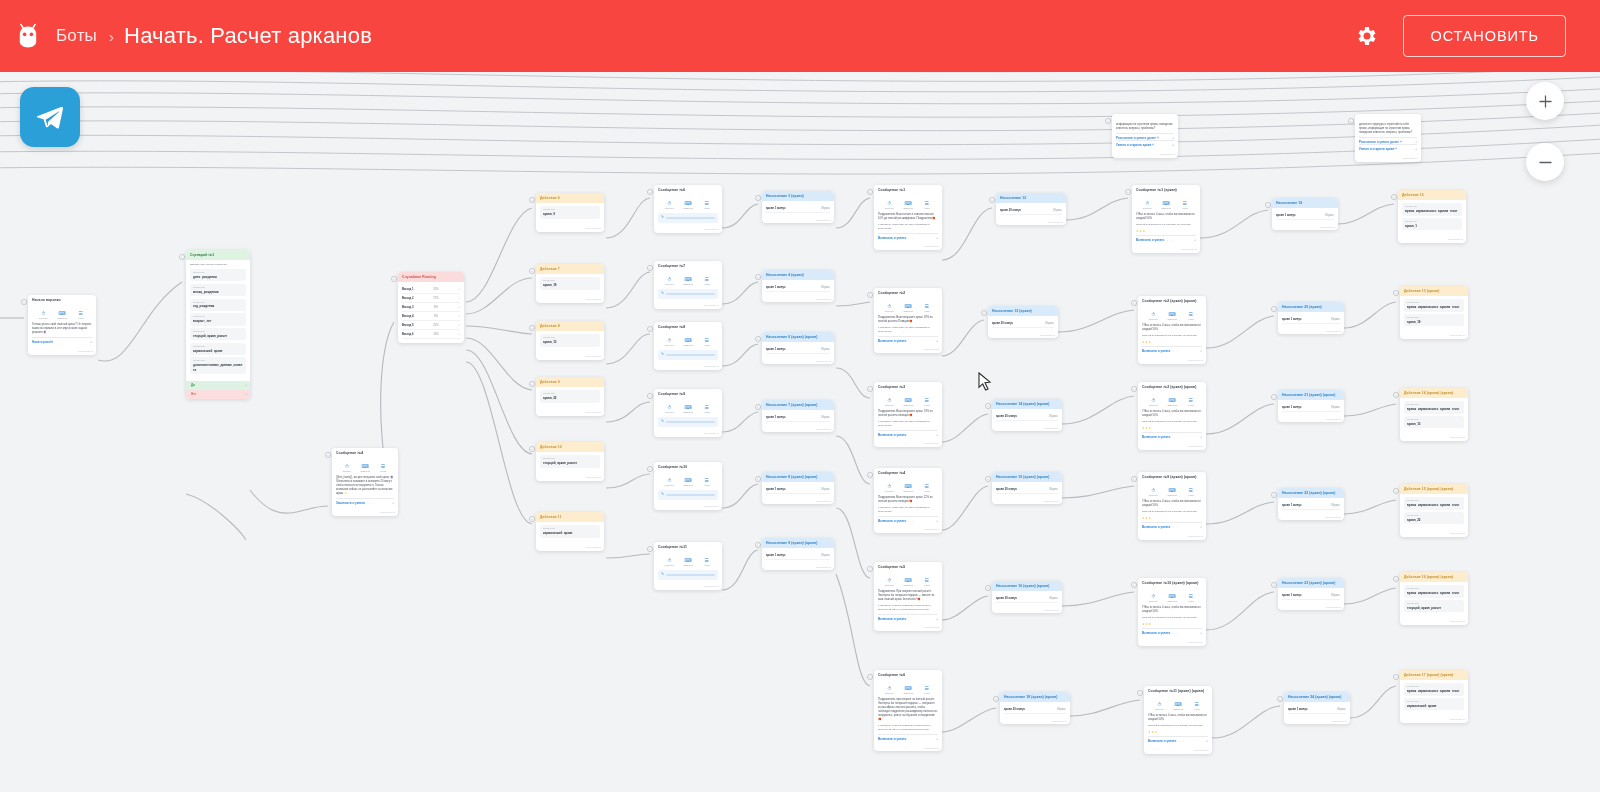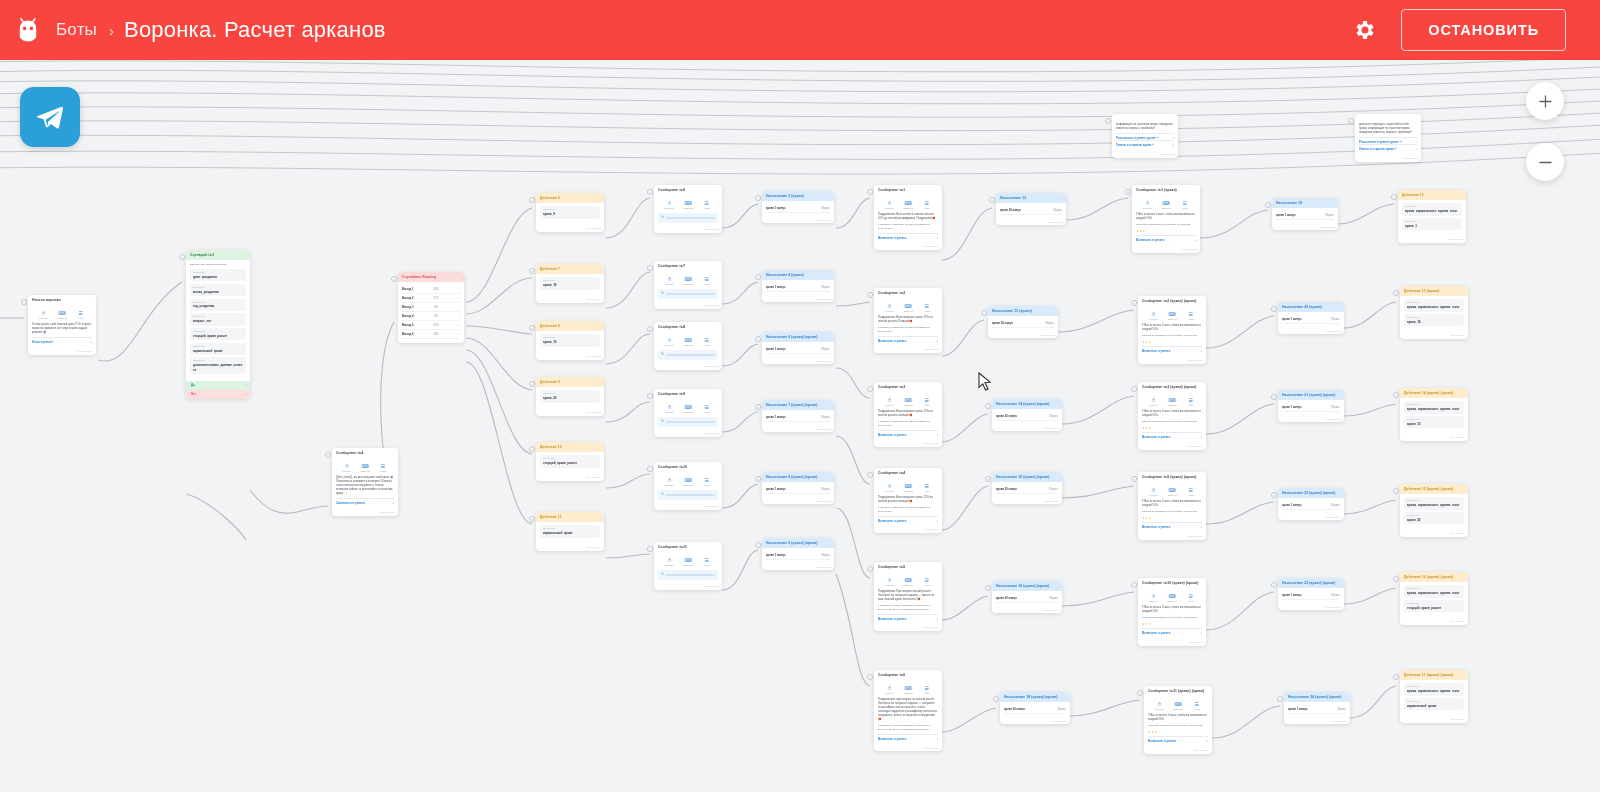--- a/index.html
+++ b/index.html
@@ -7,21 +7,21 @@
     margin: 0; padding: 0;
     width: 1600px; height: 792px;
     overflow: hidden;
     font-family: "Liberation Sans", sans-serif;
     background: #f2f3f5;
   }
 
   
   #app-header {
     position: absolute; top: 0; left: 0;
-    width: 1600px; height: 60px;
+    width: 1600px; height: 72px;
     background: #f9453f;
     display: flex; align-items: center;
     padding: 0 20px 0 14px;
     z-index: 50;
   }
   #bot-logo-icon { width: 28px; height: 28px; margin-right: 14px; flex: none; }
   .crumb-link {
     color: rgba(255,255,255,.88);
     font-size: 17px; letter-spacing: .2px;
     text-decoration: none; cursor: pointer;
@@ -44,21 +44,20 @@
   .hdr-btn {
     height: 42px; border-radius: 4px;
     display: flex; align-items: center; justify-content: center;
     padding: 0 26px; font-size: 14.5px; font-weight: 500;
     letter-spacing: .9px; cursor: pointer; white-space: nowrap;
   }
   #stop-button {
     border: 1px solid rgba(255,255,255,.75);
     color: #ffffff; background: transparent;
     margin-right: 14px;
-    font-weight: bold;
   }
   #edit-button {
     background: #ffffff; color: #f9453f; border: none;
   }
 
   
   #flow-canvas {
     position: absolute; top: 60px; left: 0;
     width: 1600px; height: 732px;
     background: #f2f3f5; overflow: hidden;
@@ -191,21 +190,21 @@
       <path fill="#ffffff" d="M7 2.6l2 3.1M21 2.6l-2 3.1" stroke="#ffffff" stroke-width="1.6" stroke-linecap="round"></path>
       <path fill="#ffffff" d="M14 4.5c-5 0-8.2 3.3-8.2 8v7.3c0 3.2 3.6 5.7 8.2 5.7s8.2-2.5 8.2-5.7V12.5c0-4.7-3.2-8-8.2-8z"></path>
       <circle cx="10.6" cy="12.4" r="1.8" fill="#f9453f"></circle>
       <circle cx="17.4" cy="12.4" r="1.8" fill="#f9453f"></circle>
     </svg>
   </span>
 
   <span id="breadcrumb" style="display:flex;align-items:center;">
     <a class="crumb-link" href="#">Боты</a>
     <span class="crumb-sep">›</span>
-    <span id="page-title">Воронка. Расчет арканов</span>
+    <span id="page-title">Начать. Расчет арканов</span>
   </span>
 
   <div id="header-spacer"></div>
 
   <div id="gear-button">
     <svg viewBox="0 0 24 24" width="24" height="24" aria-hidden="true">
       <path fill="#ffffff" d="M19.4 13a7.8 7.8 0 000-2l2.1-1.6-2-3.5-2.5 1a7.6 7.6 0 00-1.7-1L15 3H11l-.3 2.9c-.6.2-1.2.6-1.7 1l-2.5-1-2 3.5L6.6 11a7.8 7.8 0 000 2l-2.1 1.6 2 3.5 2.5-1c.5.4 1.1.8 1.7 1L11 21h4l.3-2.9c.6-.2 1.2-.6 1.7-1l2.5 1 2-3.5L19.4 13zM13 15.5A3.5 3.5 0 1116.5 12 3.5 3.5 0 0113 15.5z"></path>
     </svg>
   </div>
 

